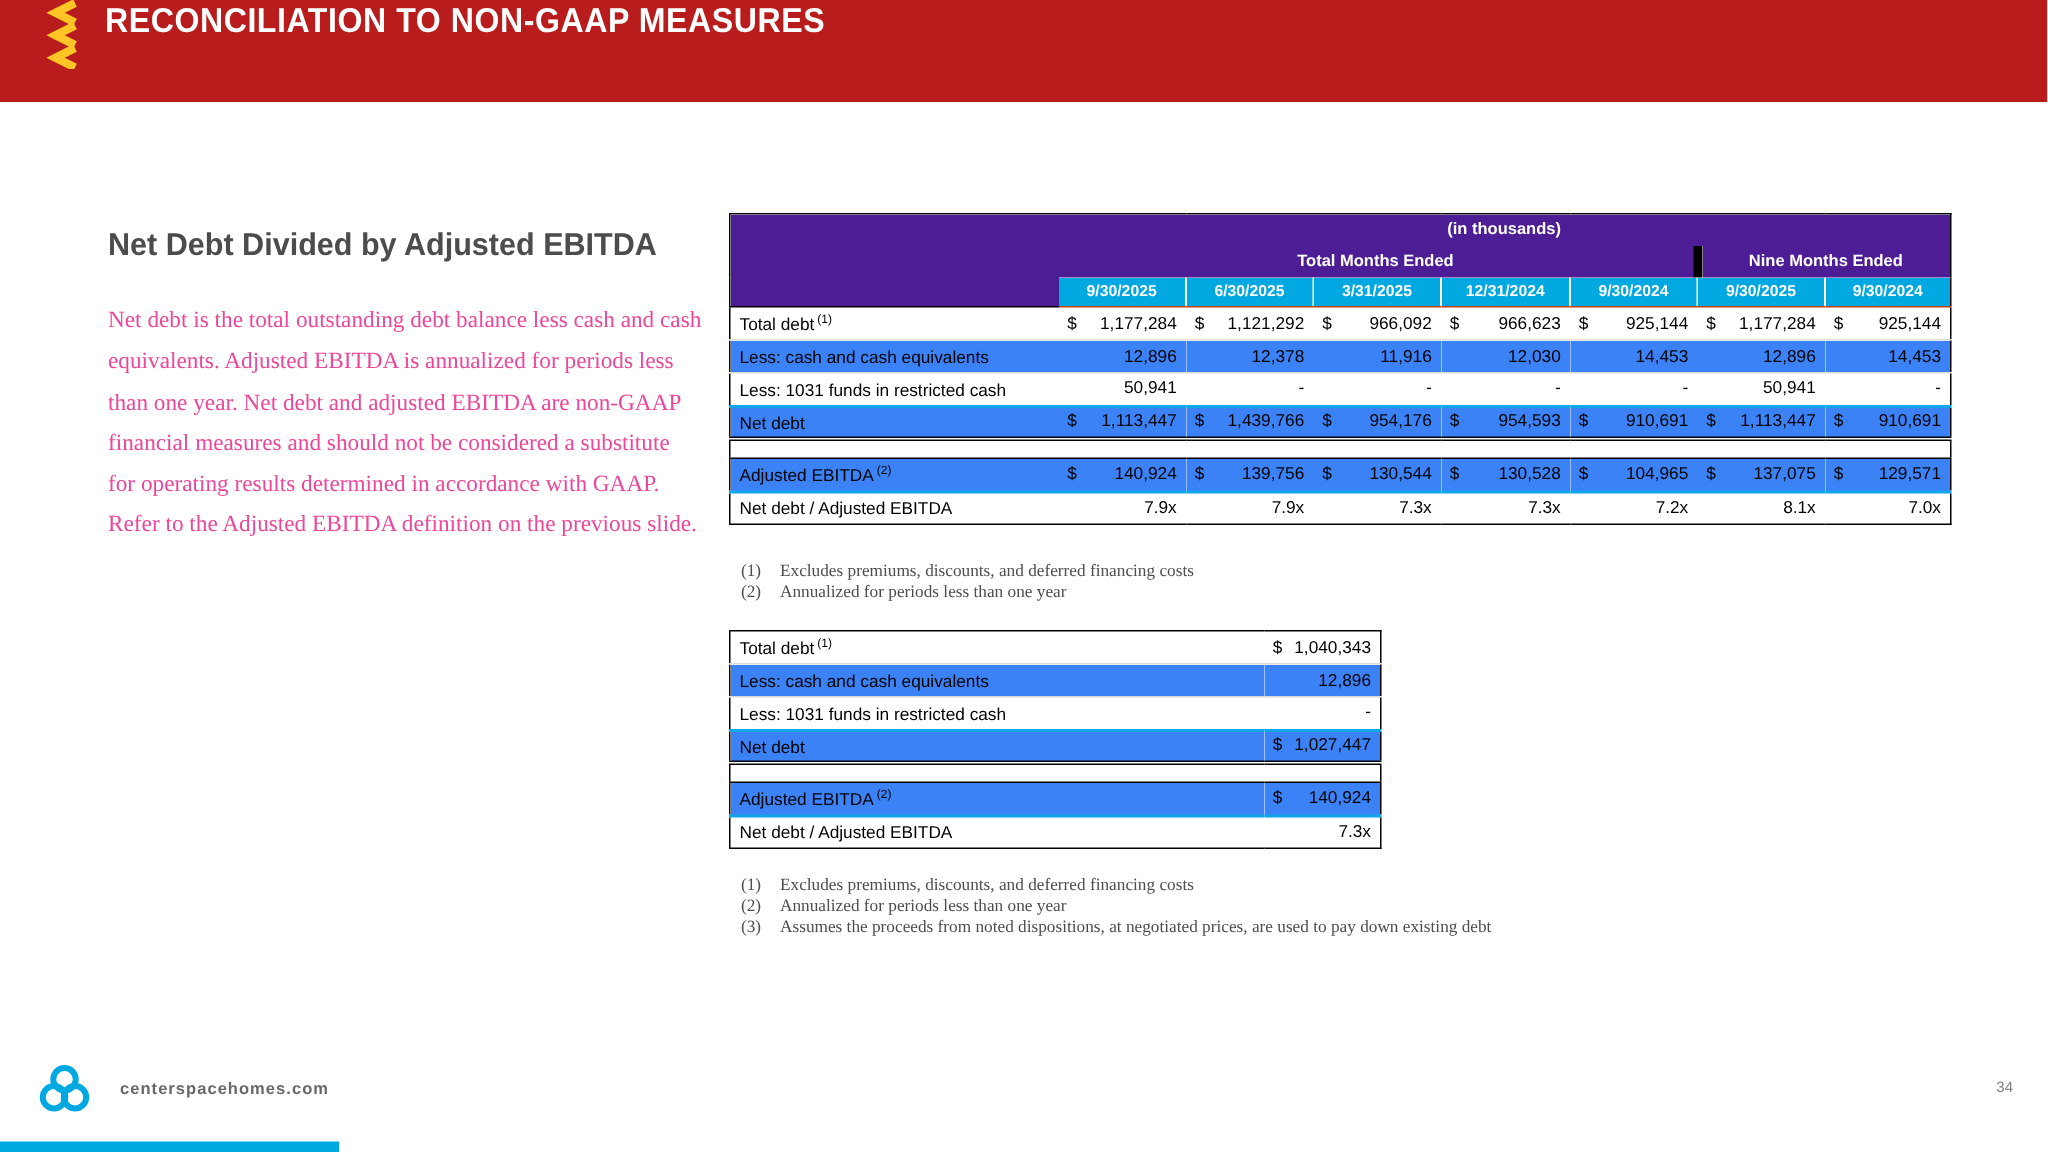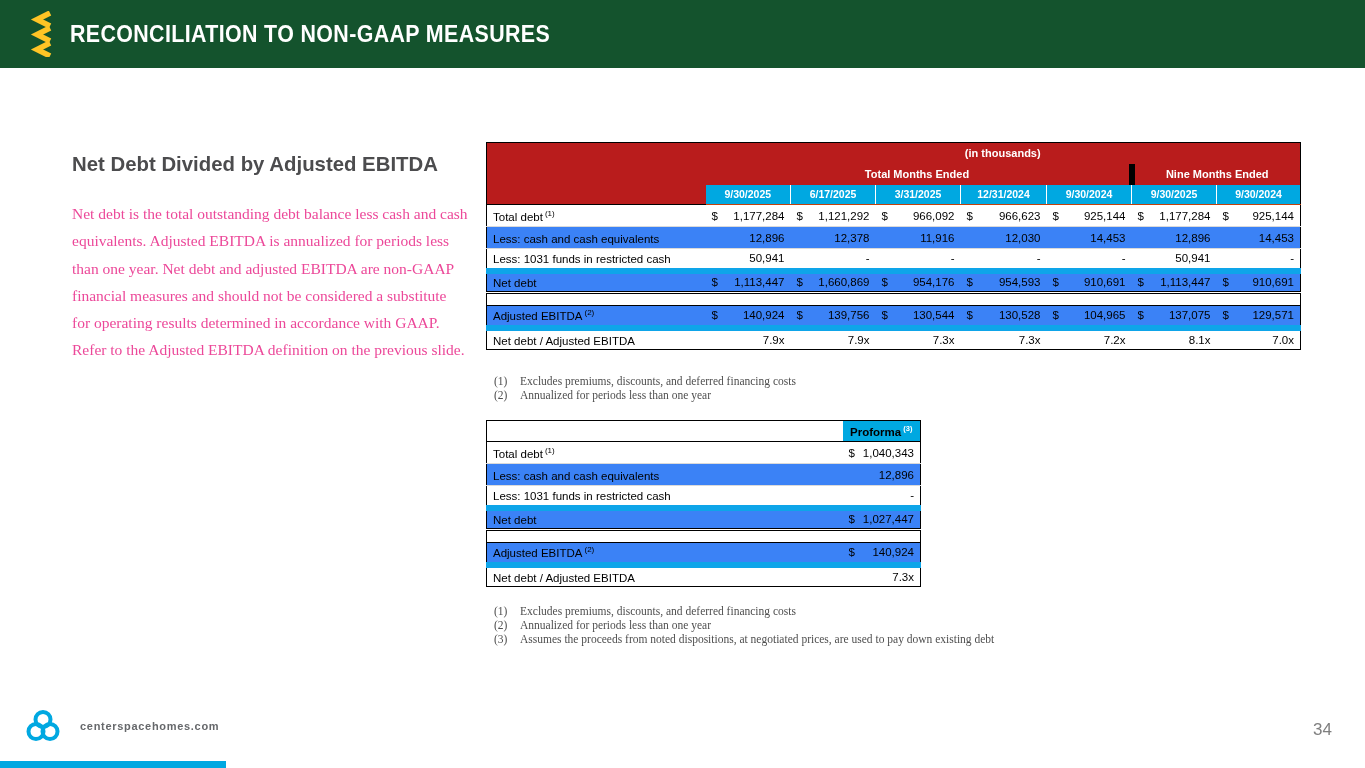--- a/index.html
+++ b/index.html
@@ -1,62 +1,62 @@
 <!DOCTYPE html>
 <html><head>
 <meta charset="utf-8">
 <style>
   *{margin:0;padding:0;box-sizing:border-box}
   html,body{width:1365px;height:768px}
   body{font-family:"Liberation Sans",sans-serif;background:#fff}
   .slide{position:relative;width:1365px;height:768px;overflow:hidden;background:#fff}
 
   
-  .topbar{position:absolute;top:0;left:0;width:100%;height:68px;background:#14532d;display:flex;align-items:center;padding-left:28px}
+  .topbar{position:absolute;top:0;left:0;width:100%;height:68px;background:#b91c1c;display:flex;padding-left:28px}
   .chev{flex:none}
   .title{color:#fff;font-weight:700;font-size:23px;letter-spacing:.4px;transform:scaleX(.93);transform-origin:left center;margin-left:16px;white-space:nowrap}
 
   
   .leftcol{position:absolute;left:72px;top:152px;width:396px}
   .leftcol h2{font-size:21px;font-weight:700;color:#4C4C4E;transform:scaleX(.97);transform-origin:left;margin-bottom:24px;white-space:nowrap}
   .leftcol p{font-family:"Liberation Serif",serif;font-size:15.5px;line-height:1.76;color:#ec4899}
 
   
   .t1wrap{position:absolute;left:486px;top:142px}
   .t2wrap{position:absolute;left:486px;top:420px}
   table.fin{border-collapse:collapse;table-layout:fixed;border:1px solid #000;background:#fff}
   table.fin td{height:22px;padding:0 6px;font-size:11.5px;color:#000;vertical-align:middle;white-space:nowrap;overflow:hidden}
-  tr.dark td{background:#b91c1c;color:#fff;font-weight:700;text-align:center;font-size:11px;height:21px}
+  tr.dark td{background:#4c1d95;color:#fff;font-weight:700;text-align:center;font-size:11px;height:21px}
   td.grp2{border-left:6px solid #000000}
   td.corner{background:#fff;border-bottom:1px solid #000}
   tr.cyanrow td{background:#00A8E1;color:#fff;font-weight:700;text-align:center;font-size:10.5px;height:20px;border-bottom:1px solid #c2410c;border-left:1px solid #fff}
   tr.cyanrow td:first-child{border-left:none}
   td.lbl{text-align:left}
   td.n{text-align:right}
   td.n .d{float:left}
   tr.shade td{background:#3b82f6}
   tr.lg td{border-bottom:1px solid #DADADA}
-  tr.bk td{border-bottom:6px solid #0ea5e9}
+  tr.bk td{border-bottom:2px solid #0ea5e9}
   tr.dbl td{border-bottom:3px double #000}
   tr.gap td{height:13px;background:#fff;border-bottom:1px solid #000}
   sup{font-size:8px;vertical-align:super;margin-left:2px}
   tr.t2head td{height:21px;border-bottom:1px solid #000}
   td.cyanhead{background:#00A8E1;color:#fff;font-weight:700;text-align:center;font-size:11px}
   td.cyanhead sup{color:#fff;font-size:7.5px}
 
   
   .fns{font-family:"Liberation Serif",serif;font-size:11.5px;color:#4E4E4E;margin:24px 0 0 8px}
   .fn{display:flex;line-height:14px}
   .fn .m{width:26px;flex:none}
   .t2wrap .fns{margin-top:17px}
 
   
   .flogo{position:absolute;left:26px;top:709px}
   .site{position:absolute;left:80px;top:720px;font-size:11px;font-weight:700;letter-spacing:.7px;color:#66686B}
-  .page{position:absolute;right:33px;top:720px;font-size:17px;color:#7F7F7F}
+  .page{position:absolute;right:23px;top:720px;font-size:10px;color:#7F7F7F}
   .bottombar{position:absolute;left:0;bottom:0;width:226px;height:7px;background:#00A8E1}
 </style>
 </head>
 <body>
 
 <div class="slide">
 
   <div class="topbar">
     <svg class="chev" width="26" height="46" viewBox="0 0 26 46">
       <polyline points="22,2 9,8.5 22,15" stroke="#FFC425" stroke-width="5.5" fill="none"></polyline>
@@ -87,21 +87,21 @@
           <tr class="dark">
         <td class="corner" rowspan="3"></td>
         <td colspan="7">(in thousands)</td>
       </tr>
       <tr class="dark">
         <td colspan="5">Total Months Ended</td>
         <td colspan="2" class="grp2">Nine Months Ended</td>
       </tr>
       <tr class="cyanrow">
         <td>9/30/2025</td>
-        <td>6/17/2025</td>
+        <td>6/30/2025</td>
         <td>3/31/2025</td>
         <td>12/31/2024</td>
         <td>9/30/2024</td>
         <td>9/30/2025</td>
         <td>9/30/2024</td>
       </tr>
       <tr class="lg">
         <td class="lbl"><span>Total debt</span><sup>(1)</sup></td>
         <td class="n"><span class="d">$</span><span>1,177,284</span></td>
         <td class="n"><span class="d">$</span><span>1,121,292</span></td>
@@ -127,21 +127,21 @@
         <td class="n"><span class="d"></span><span>-</span></td>
         <td class="n"><span class="d"></span><span>-</span></td>
         <td class="n"><span class="d"></span><span>-</span></td>
         <td class="n"><span class="d"></span><span>-</span></td>
         <td class="n"><span class="d"></span><span>50,941</span></td>
         <td class="n"><span class="d"></span><span>-</span></td>
       </tr>
       <tr class="shade dbl">
         <td class="lbl"><span>Net debt</span><sup></sup></td>
         <td class="n"><span class="d">$</span><span>1,113,447</span></td>
-        <td class="n"><span class="d">$</span><span>1,660,869</span></td>
+        <td class="n"><span class="d">$</span><span>1,439,766</span></td>
         <td class="n"><span class="d">$</span><span>954,176</span></td>
         <td class="n"><span class="d">$</span><span>954,593</span></td>
         <td class="n"><span class="d">$</span><span>910,691</span></td>
         <td class="n"><span class="d">$</span><span>1,113,447</span></td>
         <td class="n"><span class="d">$</span><span>910,691</span></td>
       </tr>
       <tr class="gap">
             <td colspan="8"></td>
           </tr>
       <tr class="shade bk">
@@ -178,24 +178,20 @@
     </div>
   </div>
 
   <div class="t2wrap">
     <table class="fin">
       <colgroup>
           <col style="width:356px">
           <col style="width:78px">
         </colgroup>
       <tbody>
-          <tr class="t2head">
-        <td></td>
-        <td class="cyanhead"><span>Proforma</span><sup>(3)</sup></td>
-      </tr>
       <tr class="lg">
         <td class="lbl"><span>Total debt</span><sup>(1)</sup></td>
         <td class="n"><span class="d">$</span><span>1,040,343</span></td>
       </tr>
       <tr class="shade lg">
         <td class="lbl"><span>Less: cash and cash equivalents</span><sup></sup></td>
         <td class="n"><span class="d"></span><span>12,896</span></td>
       </tr>
       <tr class="bk">
         <td class="lbl"><span>Less: 1031 funds in restricted cash</span><sup></sup></td>

